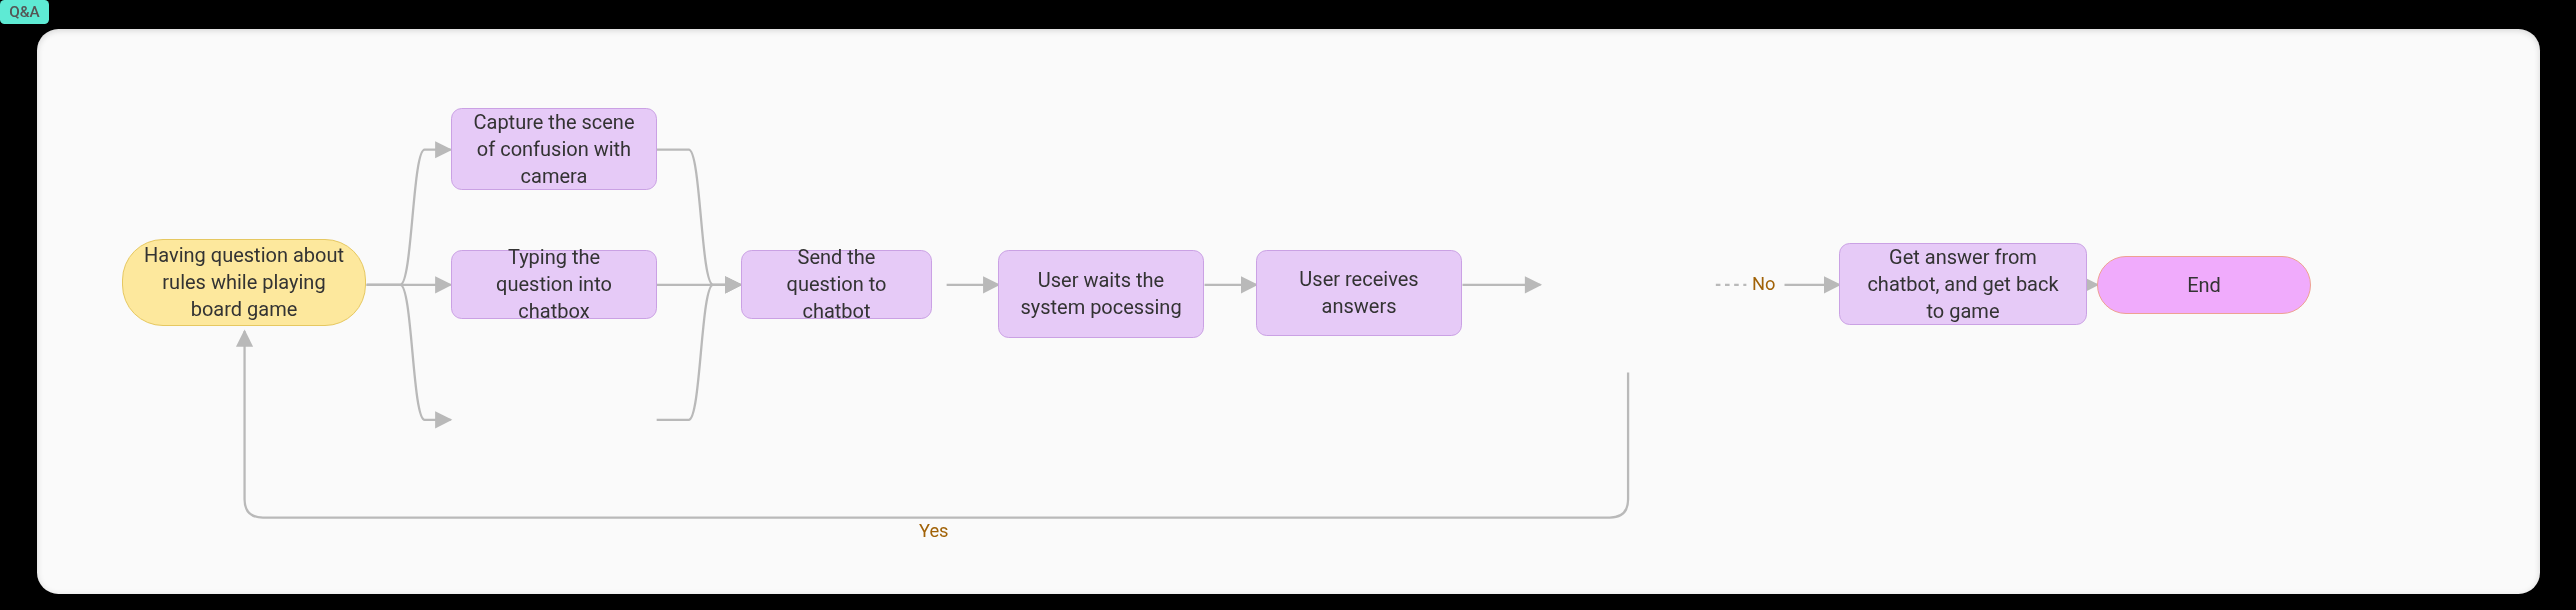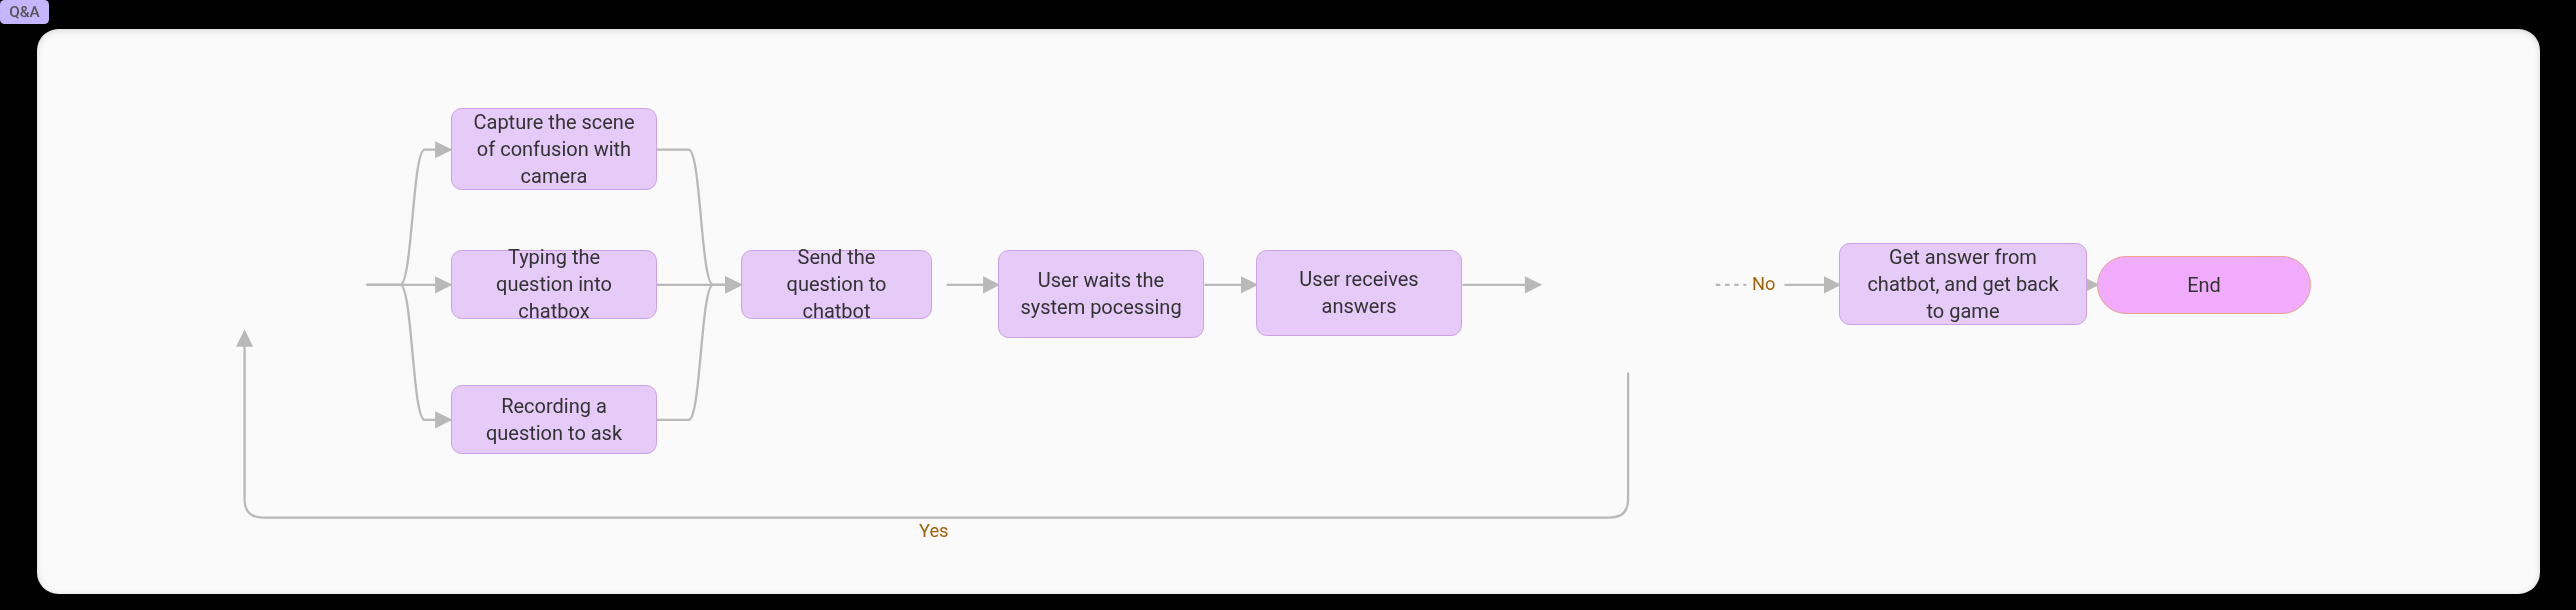--- a/index.html
+++ b/index.html
@@ -11,21 +11,21 @@
     font-family: -apple-system, BlinkMacSystemFont, "Segoe UI", Roboto, Helvetica, Arial, sans-serif;
     font-size: 20px;
     color: #333;
     overflow: hidden;
   }
   
   .tab {
     position: absolute;
     left: 0px;
     top: 0px;
-    background: #c4b5fd;
+    background: #5eead4;
     border-radius: 4.6px;
     padding: 3.1px 9.2px;
     font-size: 15.3px;
     color: #555;
     font-weight: 500;
   }
   .canvas {
     position: absolute;
     left: 37px;
     top: 29px;
@@ -129,29 +129,29 @@
     <path d="M1868 335  L1970 335" fill="none" stroke="#b9b9b9" stroke-width="3" marker-end="url(#arrow)"></path>
 
     <path d="M2200 335  L2240 335" fill="none" stroke="#b9b9b9" stroke-width="3" stroke-dasharray="6 6"></path>
     <path d="M2290 335  L2362 335" fill="none" stroke="#b9b9b9" stroke-width="3" marker-end="url(#arrow)"></path>
 
     <path d="M2632 335  L2700 335" fill="none" stroke="#b9b9b9" stroke-width="3" marker-end="url(#arrow)"></path>
 
     <path d="M2085 450  L2085 616  Q2085 640 2061 640  L296 640  Q272 640 272 616  L272 396" fill="none" stroke="#b9b9b9" stroke-width="3" marker-end="url(#arrow)"></path>
   </svg>
 
+  <div class="node start" style="left:85px;  top:210px; width:244px; height:87px">
+    <span>Having question about rules while playing board game</span>
+  </div>
 
   <div class="node proc" style="left:414px; top:79px; width:206px; height:82px">
     <span>Capture the scene of confusion with camera</span>
   </div>
   <div class="node proc" style="left:414px; top:221px; width:206px; height:69px">
     <span>Typing the question into chatbox</span>
-  </div>
-  <div class="node proc" style="left:414px; top:356px; width:206px; height:69px">
-    <span>Recording a question to ask</span>
   </div>
 
   <div class="node proc" style="left:704px;  top:221px; width:191px; height:69px">
     <span>Send the question to chatbot</span>
   </div>
   <div class="node proc" style="left:961px; top:221px; width:206px; height:88px">
     <span>User waits the system pocessing</span>
   </div>
   <div class="node proc" style="left:1219px; top:221px; width:206px; height:86px">
     <span>User receives answers</span>

